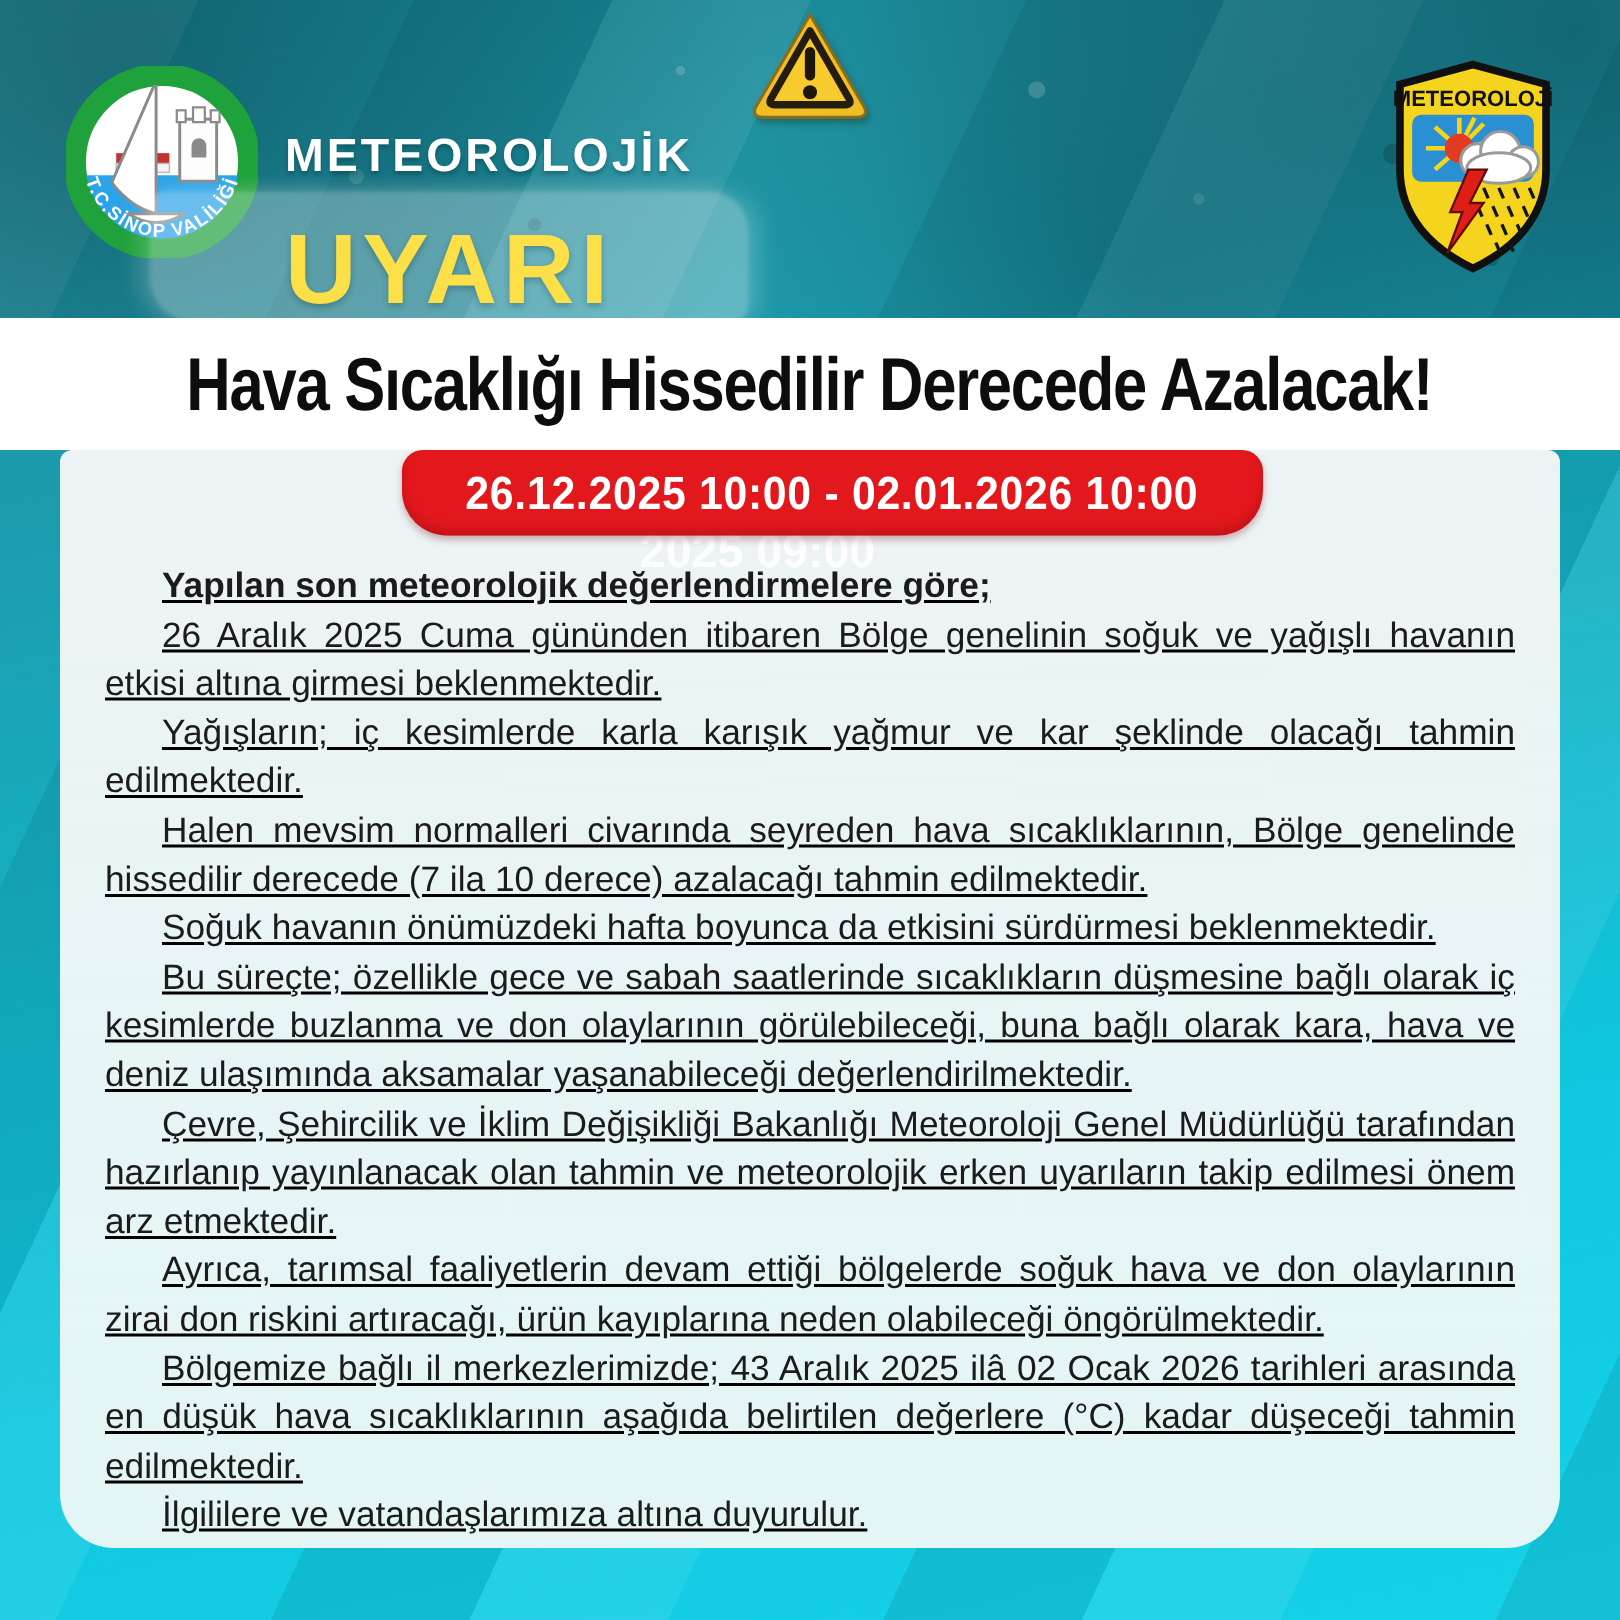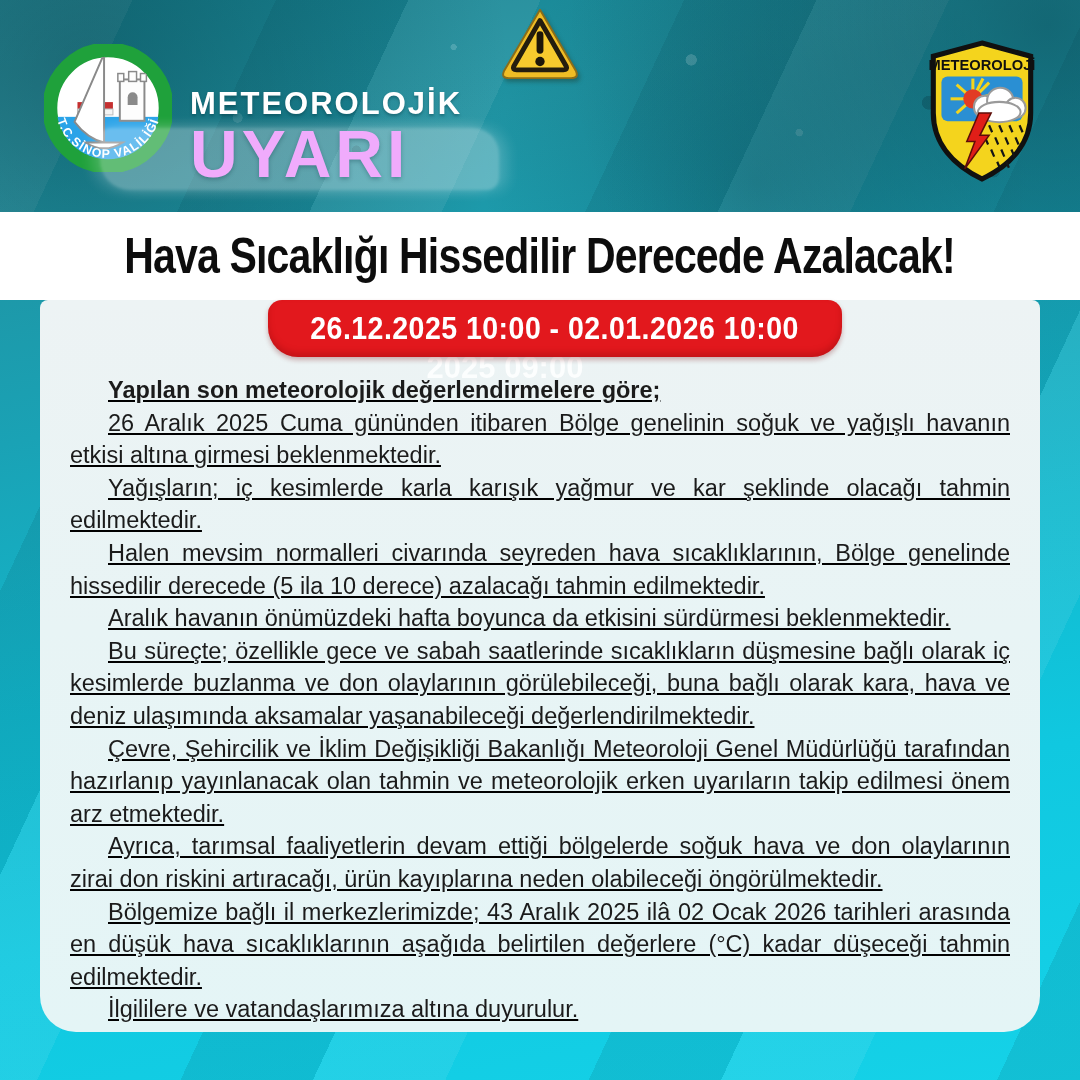--- a/index.html
+++ b/index.html
@@ -47,22 +47,22 @@
     text-shadow:0 2px 3px rgba(0,40,50,.35);
   }
   .uyari-line{position:relative;display:inline-block;margin-top:-4px;}
   .brush{
     position:absolute;left:-90px;right:-90px;top:10px;bottom:0px;
     background:rgba(255,255,255,.30);border-radius:10px 26px 12px 30px;
     box-shadow:8px 0 14px rgba(255,255,255,.18), -8px 0 14px rgba(255,255,255,.18);
     filter:blur(1.5px);
   }
   .uyari-text{
-    position:relative;color:#f0abfc;font-weight:700;font-size:66px;letter-spacing:4px;
-    line-height:72px;text-shadow:0 2px 4px rgba(0,45,55,.30);
+    position:relative;color:#fde047;font-weight:700;font-size:66px;letter-spacing:4px;
+    line-height:72px;text-shadow:0 2px 4px rgba(0,45,55,.30);margin-top:25px;
   }
   
   .headline-band{
     position:absolute;top:212px;left:0;width:1080px;height:88px;background:#ffffff;z-index:3;
     display:flex;align-items:center;justify-content:center;
   }
   .headline-text{
     font-weight:700;font-size:50px;color:#0d0d0d;white-space:nowrap;
     transform:scaleX(.82);letter-spacing:-1px;
   }
@@ -175,22 +175,22 @@
   </svg>
 
   <div class="headline-band">
     <div class="headline-text">Hava Sıcaklığı Hissedilir Derecede Azalacak!</div>
   </div>
 
   <div class="panel">
     <p class="lead">Yapılan son meteorolojik değerlendirmelere göre;</p>
     <p>26 Aralık 2025 Cuma gününden itibaren Bölge genelinin soğuk ve yağışlı havanın etkisi altına girmesi beklenmektedir.</p>
     <p>Yağışların; iç kesimlerde karla karışık yağmur ve kar şeklinde olacağı tahmin edilmektedir.</p>
-    <p>Halen mevsim normalleri civarında seyreden hava sıcaklıklarının, Bölge genelinde hissedilir derecede (5 ila 10 derece) azalacağı tahmin edilmektedir.</p>
-    <p>Aralık havanın önümüzdeki hafta boyunca da etkisini sürdürmesi beklenmektedir.</p>
+    <p>Halen mevsim normalleri civarında seyreden hava sıcaklıklarının, Bölge genelinde hissedilir derecede (7 ila 10 derece) azalacağı tahmin edilmektedir.</p>
+    <p>Soğuk havanın önümüzdeki hafta boyunca da etkisini sürdürmesi beklenmektedir.</p>
     <p>Bu süreçte; özellikle gece ve sabah saatlerinde sıcaklıkların düşmesine bağlı olarak iç kesimlerde buzlanma ve don olaylarının görülebileceği, buna bağlı olarak kara, hava ve deniz ulaşımında aksamalar yaşanabileceği değerlendirilmektedir.</p>
     <p>Çevre, Şehircilik ve İklim Değişikliği Bakanlığı Meteoroloji Genel Müdürlüğü tarafından hazırlanıp yayınlanacak olan tahmin ve meteorolojik erken uyarıların takip edilmesi önem arz etmektedir.</p>
     <p>Ayrıca, tarımsal faaliyetlerin devam ettiği bölgelerde soğuk hava ve don olaylarının zirai don riskini artıracağı, ürün kayıplarına neden olabileceği öngörülmektedir.</p>
     <p>Bölgemize bağlı il merkezlerimizde; 43 Aralık 2025 ilâ 02 Ocak 2026 tarihleri arasında en düşük hava sıcaklıklarının aşağıda belirtilen değerlere (°C) kadar düşeceği tahmin edilmektedir.</p>
     <p>İlgililere ve vatandaşlarımıza altına duyurulur.</p>
   </div>
 
   <div class="ghost-date">2025 09:00</div>
 
   <div class="date-banner">

